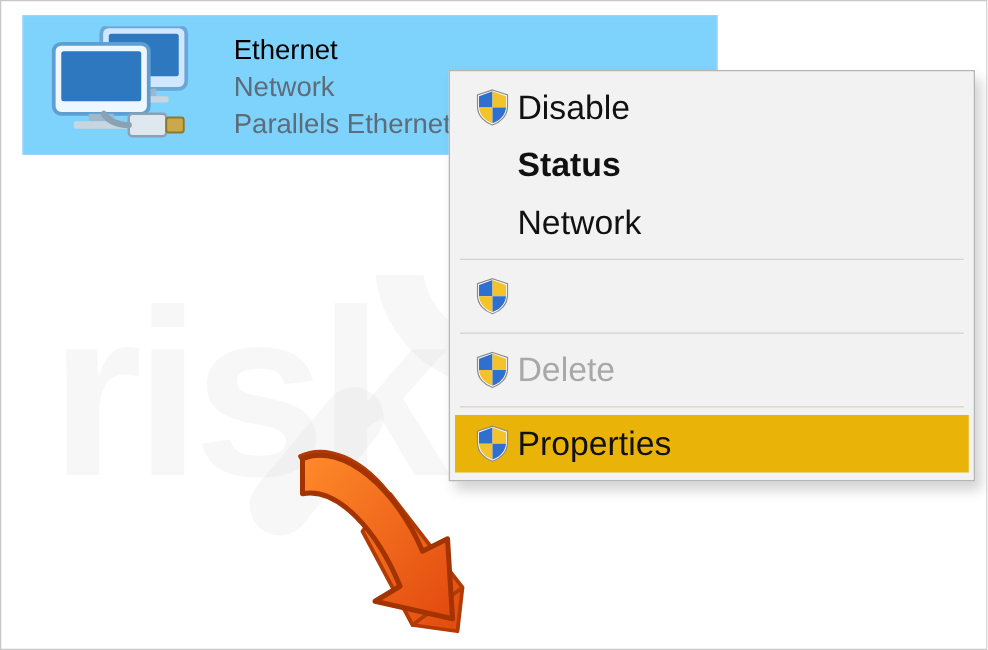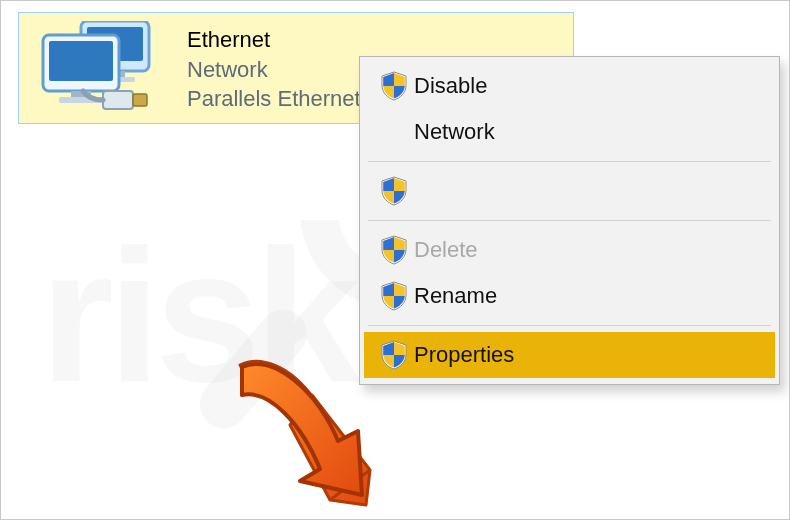--- a/index.html
+++ b/index.html
@@ -53,21 +53,21 @@
     left: -20px; top: 190px;
     transform: rotate(40deg);
     transform-origin: top left;
   }
 
   
   .adapter {
     position: absolute;
     left: 18px; top: 12px;
     width: 556px; height: 112px;
-    background: #fef9c3;
+    background: #7dd3fc;
     border: 1px solid #9fd1ff;
     display: flex;
     align-items: flex-start;
     padding: 8px 14px 6px 18px;
     font-size: 22px;
   }
   .adapter .icon-wrap {
     width: 130px; height: 94px;
     flex: 0 0 130px;
     position: relative;
@@ -82,21 +82,21 @@
 
   
   .menu {
     position: absolute;
     left: 359px; top: 56px;
     width: 421px;
     background: #f2f2f2;
     border: 1px solid #b6b6b6;
     box-shadow: 5px 7px 10px rgba(0,0,0,0.18);
     padding: 6px 4px;
-    font-size: 22px;
+    font-size: 27px;
     color: #111;
   }
   .menu .item {
     display: flex;
     align-items: center;
     height: 46px;
     padding: 0 12px 0 10px;
     position: relative;
   }
   .menu .item .icon-slot {
@@ -176,20 +176,24 @@
       <path d="M13 1 L25 5 V14 C25 22 19 27 13 29 C7 27 1 22 1 14 V5 Z" fill="#fff" stroke="#8a8a8a" stroke-width="1"></path>
       <path d="M13 2 L13 15 L2.2 15 L2.2 6 Z" fill="#2f6fd0"></path>
       <path d="M13 2 L23.8 6 L23.8 15 L13 15 Z" fill="#f4c22b"></path>
       <path d="M2.2 15 L13 15 L13 27.6 C7.7 25.8 2.7 21.5 2.2 15 Z" fill="#f4c22b"></path>
       <path d="M23.8 15 L13 15 L13 27.6 C18.3 25.8 23.3 21.5 23.8 15 Z" fill="#2f6fd0"></path>
     </svg>
   </span>
 </span>
       <span>Disable</span>
     </div>
+    <div class="item bold">
+      <span class="icon-slot"></span>
+      <span>Status</span>
+    </div>
     <div class="item">
       <span class="icon-slot"></span>
       <span>Network</span>
     </div>
     <div class="sep"></div>
     <div class="item">
       <span class="icon-slot">
   <span class="shield">
     <svg viewBox="0 0 26 30">
       <path d="M13 1 L25 5 V14 C25 22 19 27 13 29 C7 27 1 22 1 14 V5 Z" fill="#fff" stroke="#8a8a8a" stroke-width="1"></path>
@@ -208,34 +212,20 @@
     <svg viewBox="0 0 26 30">
       <path d="M13 1 L25 5 V14 C25 22 19 27 13 29 C7 27 1 22 1 14 V5 Z" fill="#fff" stroke="#8a8a8a" stroke-width="1"></path>
       <path d="M13 2 L13 15 L2.2 15 L2.2 6 Z" fill="#2f6fd0"></path>
       <path d="M13 2 L23.8 6 L23.8 15 L13 15 Z" fill="#f4c22b"></path>
       <path d="M2.2 15 L13 15 L13 27.6 C7.7 25.8 2.7 21.5 2.2 15 Z" fill="#f4c22b"></path>
       <path d="M23.8 15 L13 15 L13 27.6 C18.3 25.8 23.3 21.5 23.8 15 Z" fill="#2f6fd0"></path>
     </svg>
   </span>
 </span>
       <span>Delete</span>
-    </div>
-    <div class="item">
-      <span class="icon-slot">
-  <span class="shield">
-    <svg viewBox="0 0 26 30">
-      <path d="M13 1 L25 5 V14 C25 22 19 27 13 29 C7 27 1 22 1 14 V5 Z" fill="#fff" stroke="#8a8a8a" stroke-width="1"></path>
-      <path d="M13 2 L13 15 L2.2 15 L2.2 6 Z" fill="#2f6fd0"></path>
-      <path d="M13 2 L23.8 6 L23.8 15 L13 15 Z" fill="#f4c22b"></path>
-      <path d="M2.2 15 L13 15 L13 27.6 C7.7 25.8 2.7 21.5 2.2 15 Z" fill="#f4c22b"></path>
-      <path d="M23.8 15 L13 15 L13 27.6 C18.3 25.8 23.3 21.5 23.8 15 Z" fill="#2f6fd0"></path>
-    </svg>
-  </span>
-</span>
-      <span>Rename</span>
     </div>
     <div class="sep"></div>
     <div class="item hover">
       <span class="icon-slot">
   <span class="shield">
     <svg viewBox="0 0 26 30">
       <path d="M13 1 L25 5 V14 C25 22 19 27 13 29 C7 27 1 22 1 14 V5 Z" fill="#fff" stroke="#8a8a8a" stroke-width="1"></path>
       <path d="M13 2 L13 15 L2.2 15 L2.2 6 Z" fill="#2f6fd0"></path>
       <path d="M13 2 L23.8 6 L23.8 15 L13 15 Z" fill="#f4c22b"></path>
       <path d="M2.2 15 L13 15 L13 27.6 C7.7 25.8 2.7 21.5 2.2 15 Z" fill="#f4c22b"></path>

